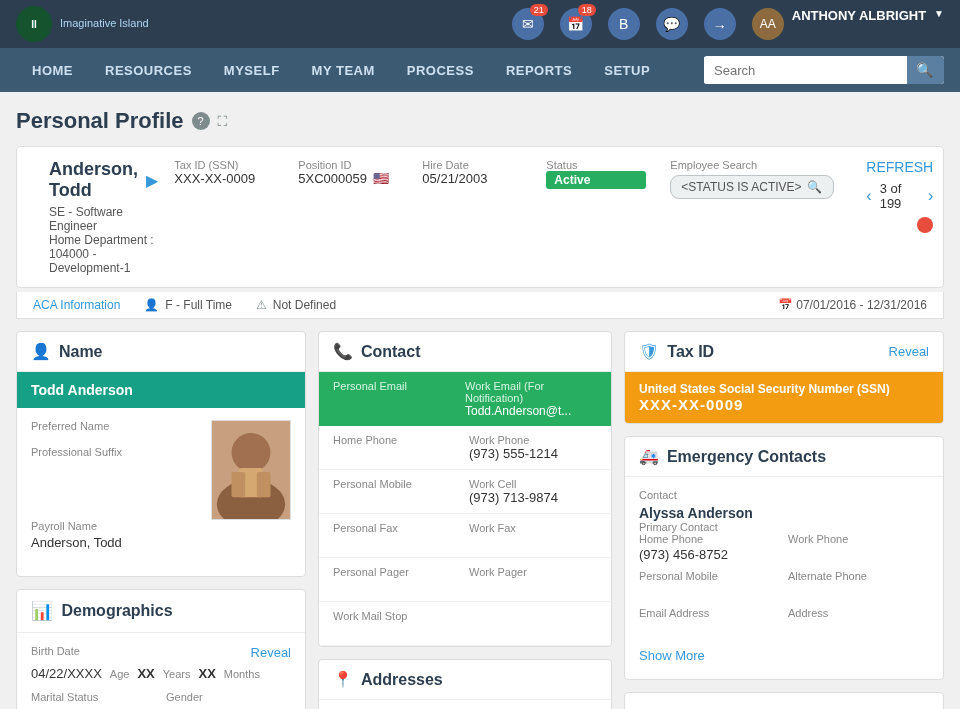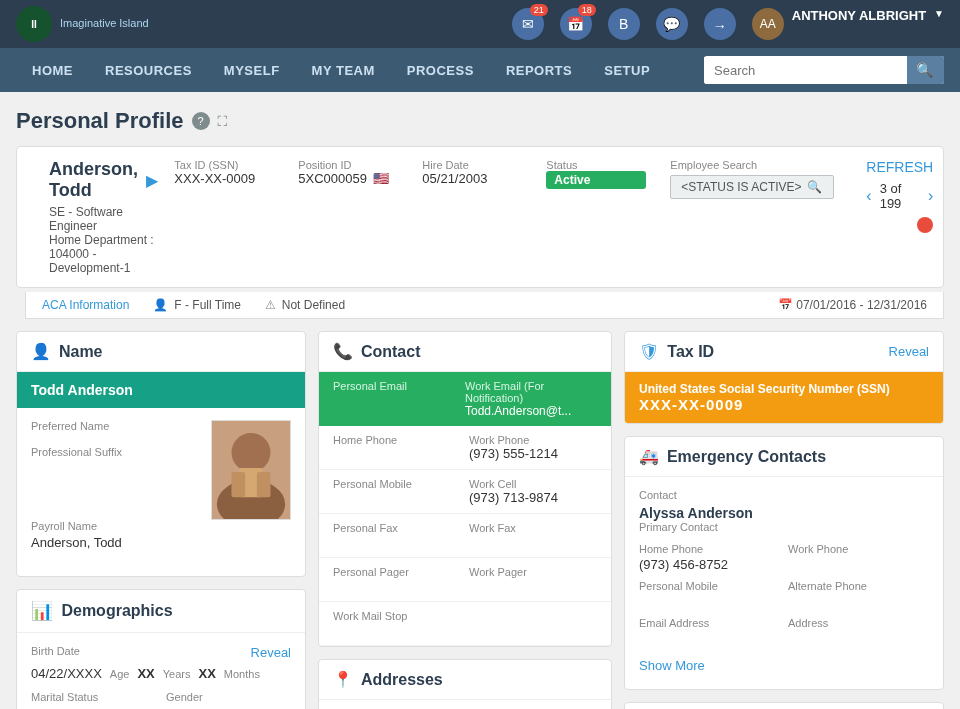--- a/index.html
+++ b/index.html
@@ -168,21 +168,21 @@
       background: #27ae60; color: white;
       padding: 2px 8px; border-radius: 3px;
       font-size: 12px; font-weight: bold;
     }
 
     .employee-search-section { min-width: 180px; }
     .employee-search-label { font-size: 11px; color: #888; margin-bottom: 4px; }
     .employee-search-btn {
       background: #ecf0f1;
       border: 1px solid #bdc3c7;
-      border-radius: 2px;
+      border-radius: 9px;
       padding: 4px 10px;
       font-size: 12px; cursor: pointer;
       display: flex; align-items: center; gap: 6px;
       color: #555;
     }
 
     .pagination-section {
       display: flex; flex-direction: column; align-items: flex-end; gap: 6px;
     }
     .refresh-link { color: #3498db; font-size: 14px; cursor: pointer; text-align: right; }
@@ -202,21 +202,20 @@
 
     
     .aca-bar {
       background: white;
       border: 1px solid #ddd;
       border-top: none;
       padding: 6px 16px;
       display: flex; align-items: center; gap: 24px;
       font-size: 12px; color: #555;
       margin-bottom: 12px;
-      margin-left: 9px;
     }
     .aca-item { display: flex; align-items: center; gap: 6px; }
     .aca-icon { color: #7f8c8d; }
     .aca-link { color: #3498db; cursor: pointer; }
     .aca-date { margin-left: auto; font-size: 12px; color: #555; }
 
     
     .main-columns {
       display: grid;
       grid-template-columns: 290px 1fr 320px;
@@ -320,21 +319,21 @@
     }
     .taxid-ssn-label { font-size: 12px; font-weight: bold; }
     .taxid-ssn-value { font-size: 15px; font-weight: bold; letter-spacing: 1px; }
 
     
     .emergency-card { margin-top: 12px; }
     .emergency-icon { color: #e74c3c; font-size: 16px; }
     .emergency-content { padding: 12px 14px; }
     .contact-label { font-size: 11px; color: #888; margin-bottom: 4px; }
     .contact-name { font-size: 14px; font-weight: bold; color: #2c3e50; }
-    .contact-type { font-size: 11px; color: #888; margin-bottom: 10px; }
+    .contact-type { font-size: 11px; color: #888; }
     .emergency-grid { display: grid; grid-template-columns: 1fr 1fr; gap: 8px; margin-bottom: 8px; }
     .emerg-field-label { font-size: 11px; color: #888; margin-bottom: 2px; }
     .emerg-field-value { font-size: 13px; color: #333; }
 
     
     .custom-card { margin-top: 12px; }
     .section-header-icon-teal { color: #16a085; }
   </style>
 </head>
 <body>

